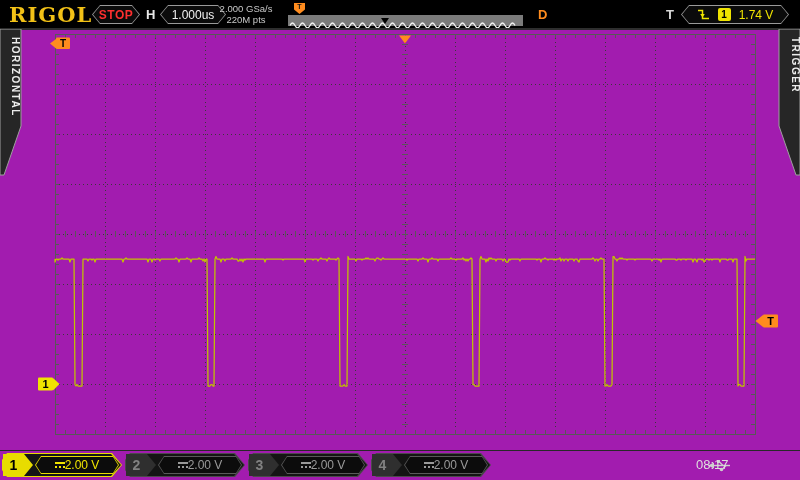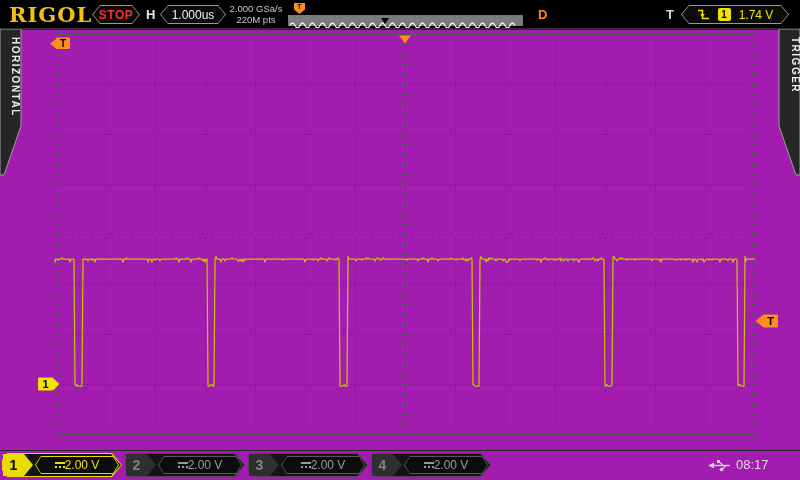--- a/index.html
+++ b/index.html
@@ -12,21 +12,21 @@
         font-size:21px;color:#f2c117;letter-spacing:1px;}
   .hex{position:absolute;clip-path:polygon(8px 0,calc(100% - 8px) 0,100% 50%,calc(100% - 8px) 100%,8px 100%,0 50%);
        background:#9a9a9a;}
   .hex-in{position:absolute;inset:1px;clip-path:polygon(7px 0,calc(100% - 7px) 0,100% 50%,calc(100% - 7px) 100%,7px 100%,0 50%);
        background:#0b0b0b;display:flex;align-items:center;justify-content:center;gap:8px;}
   .hex.status{left:92px;top:5px;width:48px;height:19px;}
   .stop-text{color:#ff2f2f;font-weight:bold;font-size:12px;letter-spacing:0.5px;}
   .hlabel{position:absolute;left:146px;top:7px;color:#e8e8e8;font-weight:bold;font-size:13px;}
   .hex.tb{left:160px;top:5px;width:66px;height:19px;}
   .tb-text{color:#f2f2f2;font-size:12px;}
-  .srate{position:absolute;left:227px;top:3px;width:58px;text-align:center;color:#c9c9c9;
+  .srate{position:absolute;left:217px;top:3px;width:58px;text-align:center;color:#c9c9c9;
          font-size:9.5px;line-height:11px;}
   .wavebar{position:absolute;left:288px;top:15px;width:235px;height:11px;background:#7b7b7b;}
   .trig-pin{position:absolute;left:294px;top:3px;width:11px;height:11px;background:#ff8c1e;
             clip-path:polygon(0 0,100% 0,100% 58%,50% 100%,0 58%);color:#151515;font-size:7px;
             font-weight:bold;text-align:center;line-height:8px;}
   .dlabel{position:absolute;left:538px;top:7px;color:#ff8c1e;font-weight:bold;font-size:13px;}
   .hex.delay{left:552px;top:5px;width:110px;height:19px;background:#8a6030;}
   .delay-text{color:#ff9a2a;font-size:12.5px;}
   .tlabel{position:absolute;left:666px;top:7px;color:#d8d8d8;font-weight:bold;font-size:13px;}
   .hex.trig{left:681px;top:5px;width:108px;height:19px;}
@@ -53,21 +53,21 @@
   .ch-num span{position:absolute;left:0;top:3px;width:21px;text-align:center;color:var(--numc);
     font-size:14px;font-weight:bold;}
   .chex{position:absolute;left:33px;top:3px;width:84px;height:18px;background:var(--inb);
     clip-path:polygon(6px 0,calc(100% - 6px) 0,100% 50%,calc(100% - 6px) 100%,6px 100%,0 50%);}
   .chex-in{position:absolute;inset:1px;background:#0c0c0c;display:flex;align-items:center;
     justify-content:center;gap:0;clip-path:polygon(5px 0,calc(100% - 5px) 0,100% 50%,calc(100% - 5px) 100%,5px 100%,0 50%);}
   .ch-val{color:var(--val);font-size:12px;}
   .coup{width:10px;color:var(--val);}
   .coup .solid{height:2px;background:currentColor;margin-bottom:2px;}
   .coup .dash{height:2px;background:repeating-linear-gradient(90deg,currentColor 0 2px,transparent 2px 4px);}
-  .clock{position:absolute;left:736px;top:457px;color:#dedede;font-size:13px;}
+  .clock{position:absolute;left:696px;top:457px;color:#dedede;font-size:13px;}
   .usb{position:absolute;left:706px;top:459px;}
 </style>
 </head>
 <body>
 
 <div class="screen">
 
   <div class="topbar">
     <div class="logo">RIGOL</div>
 

